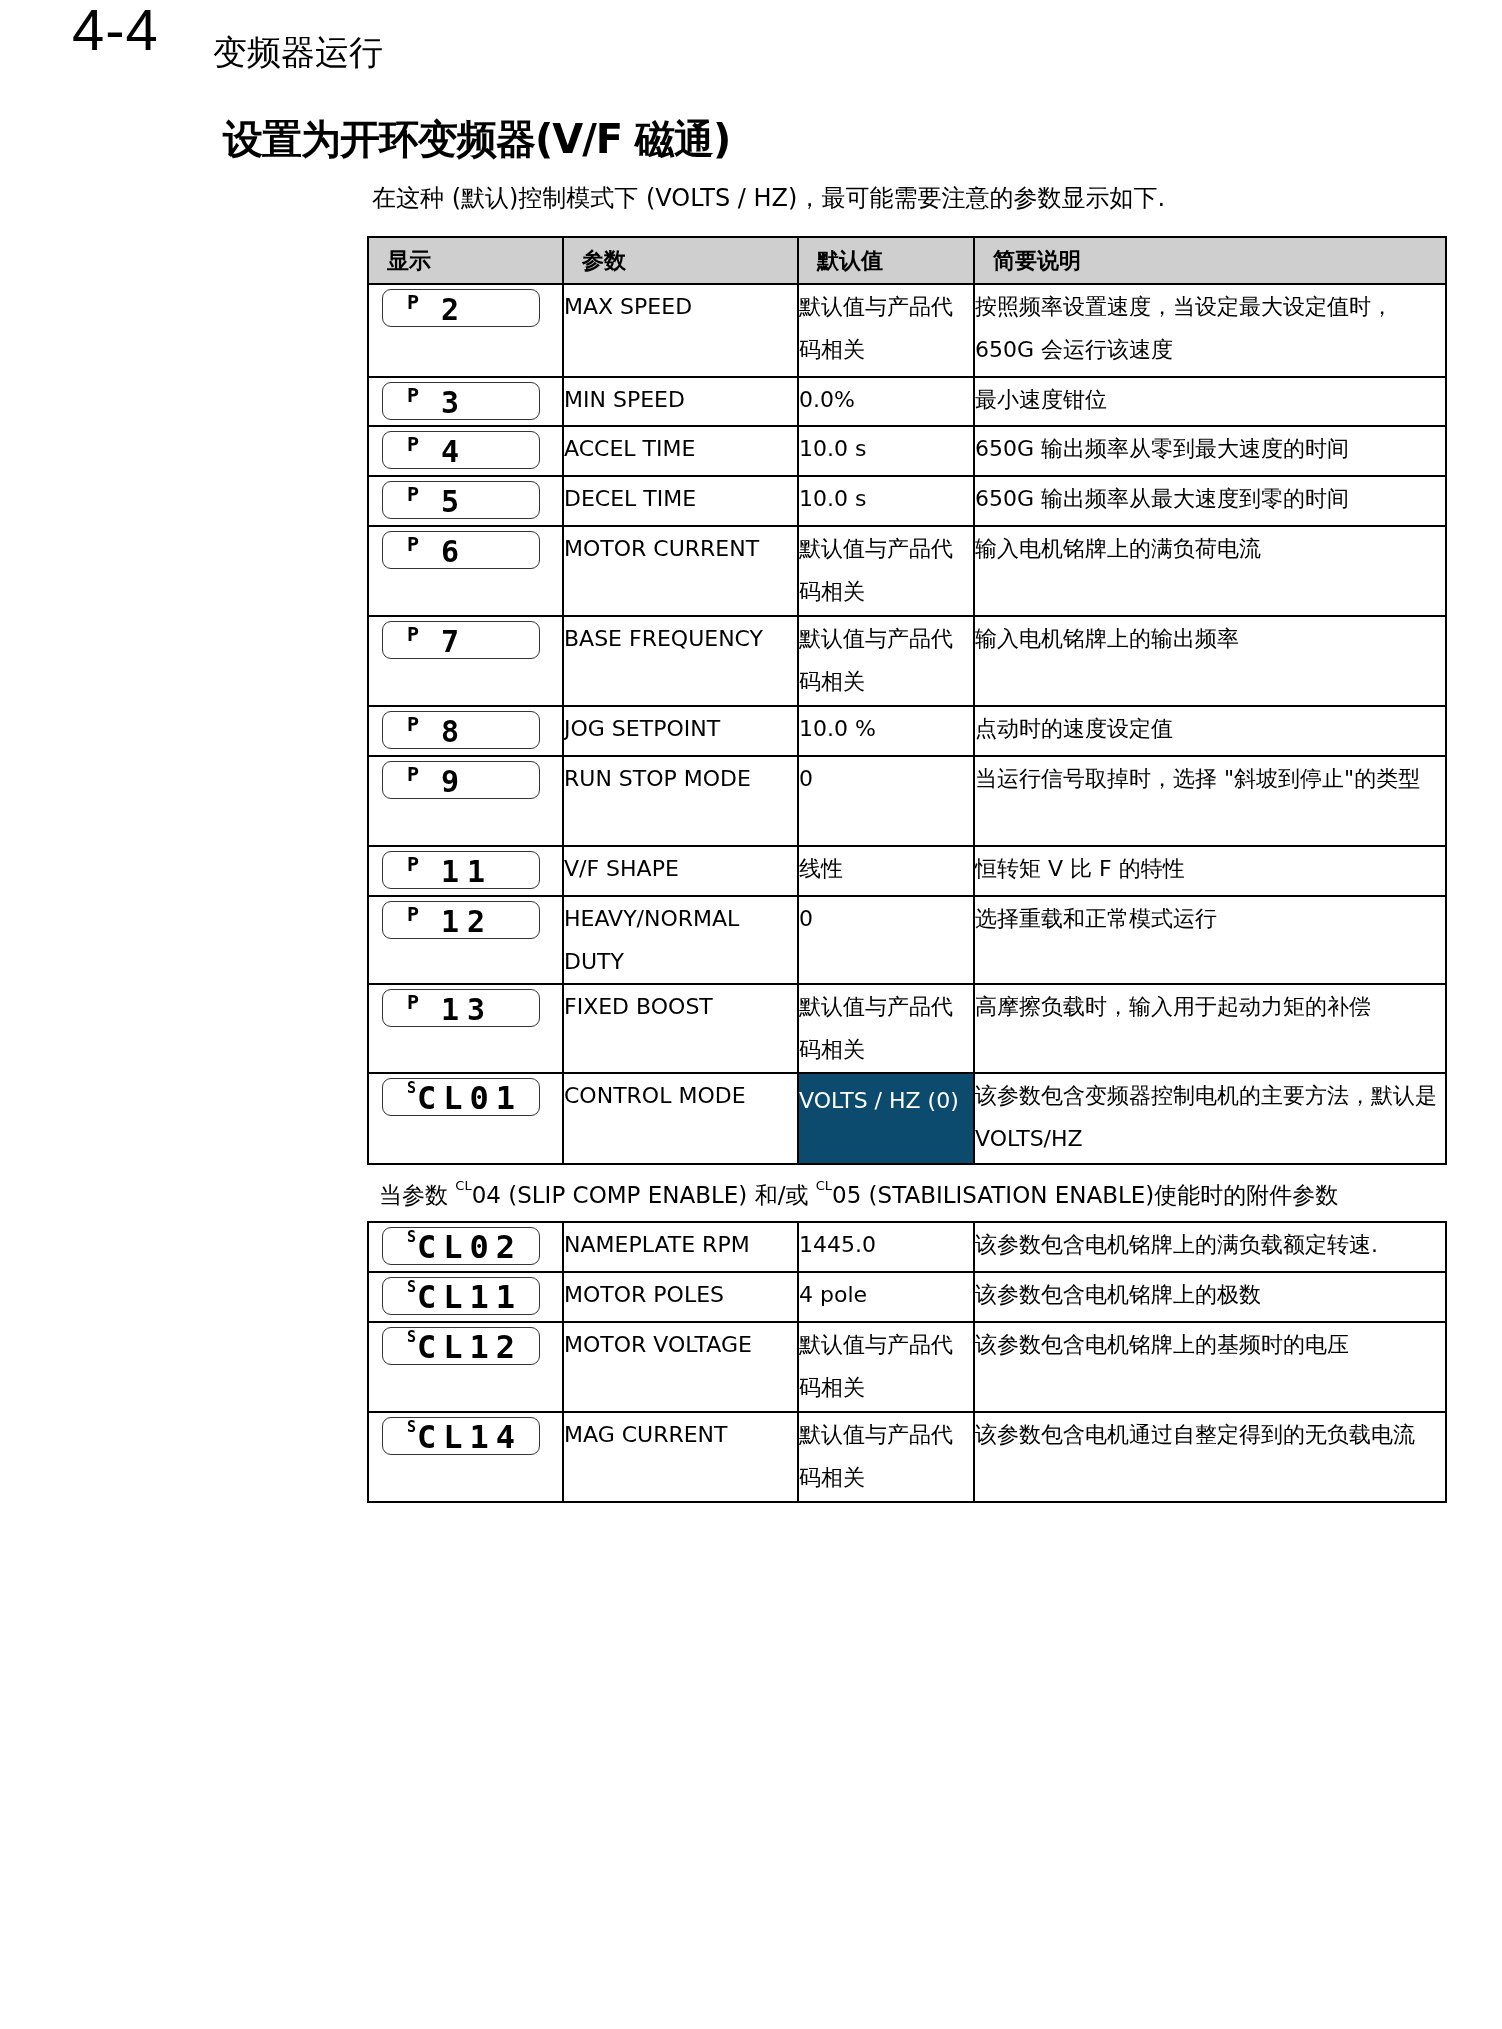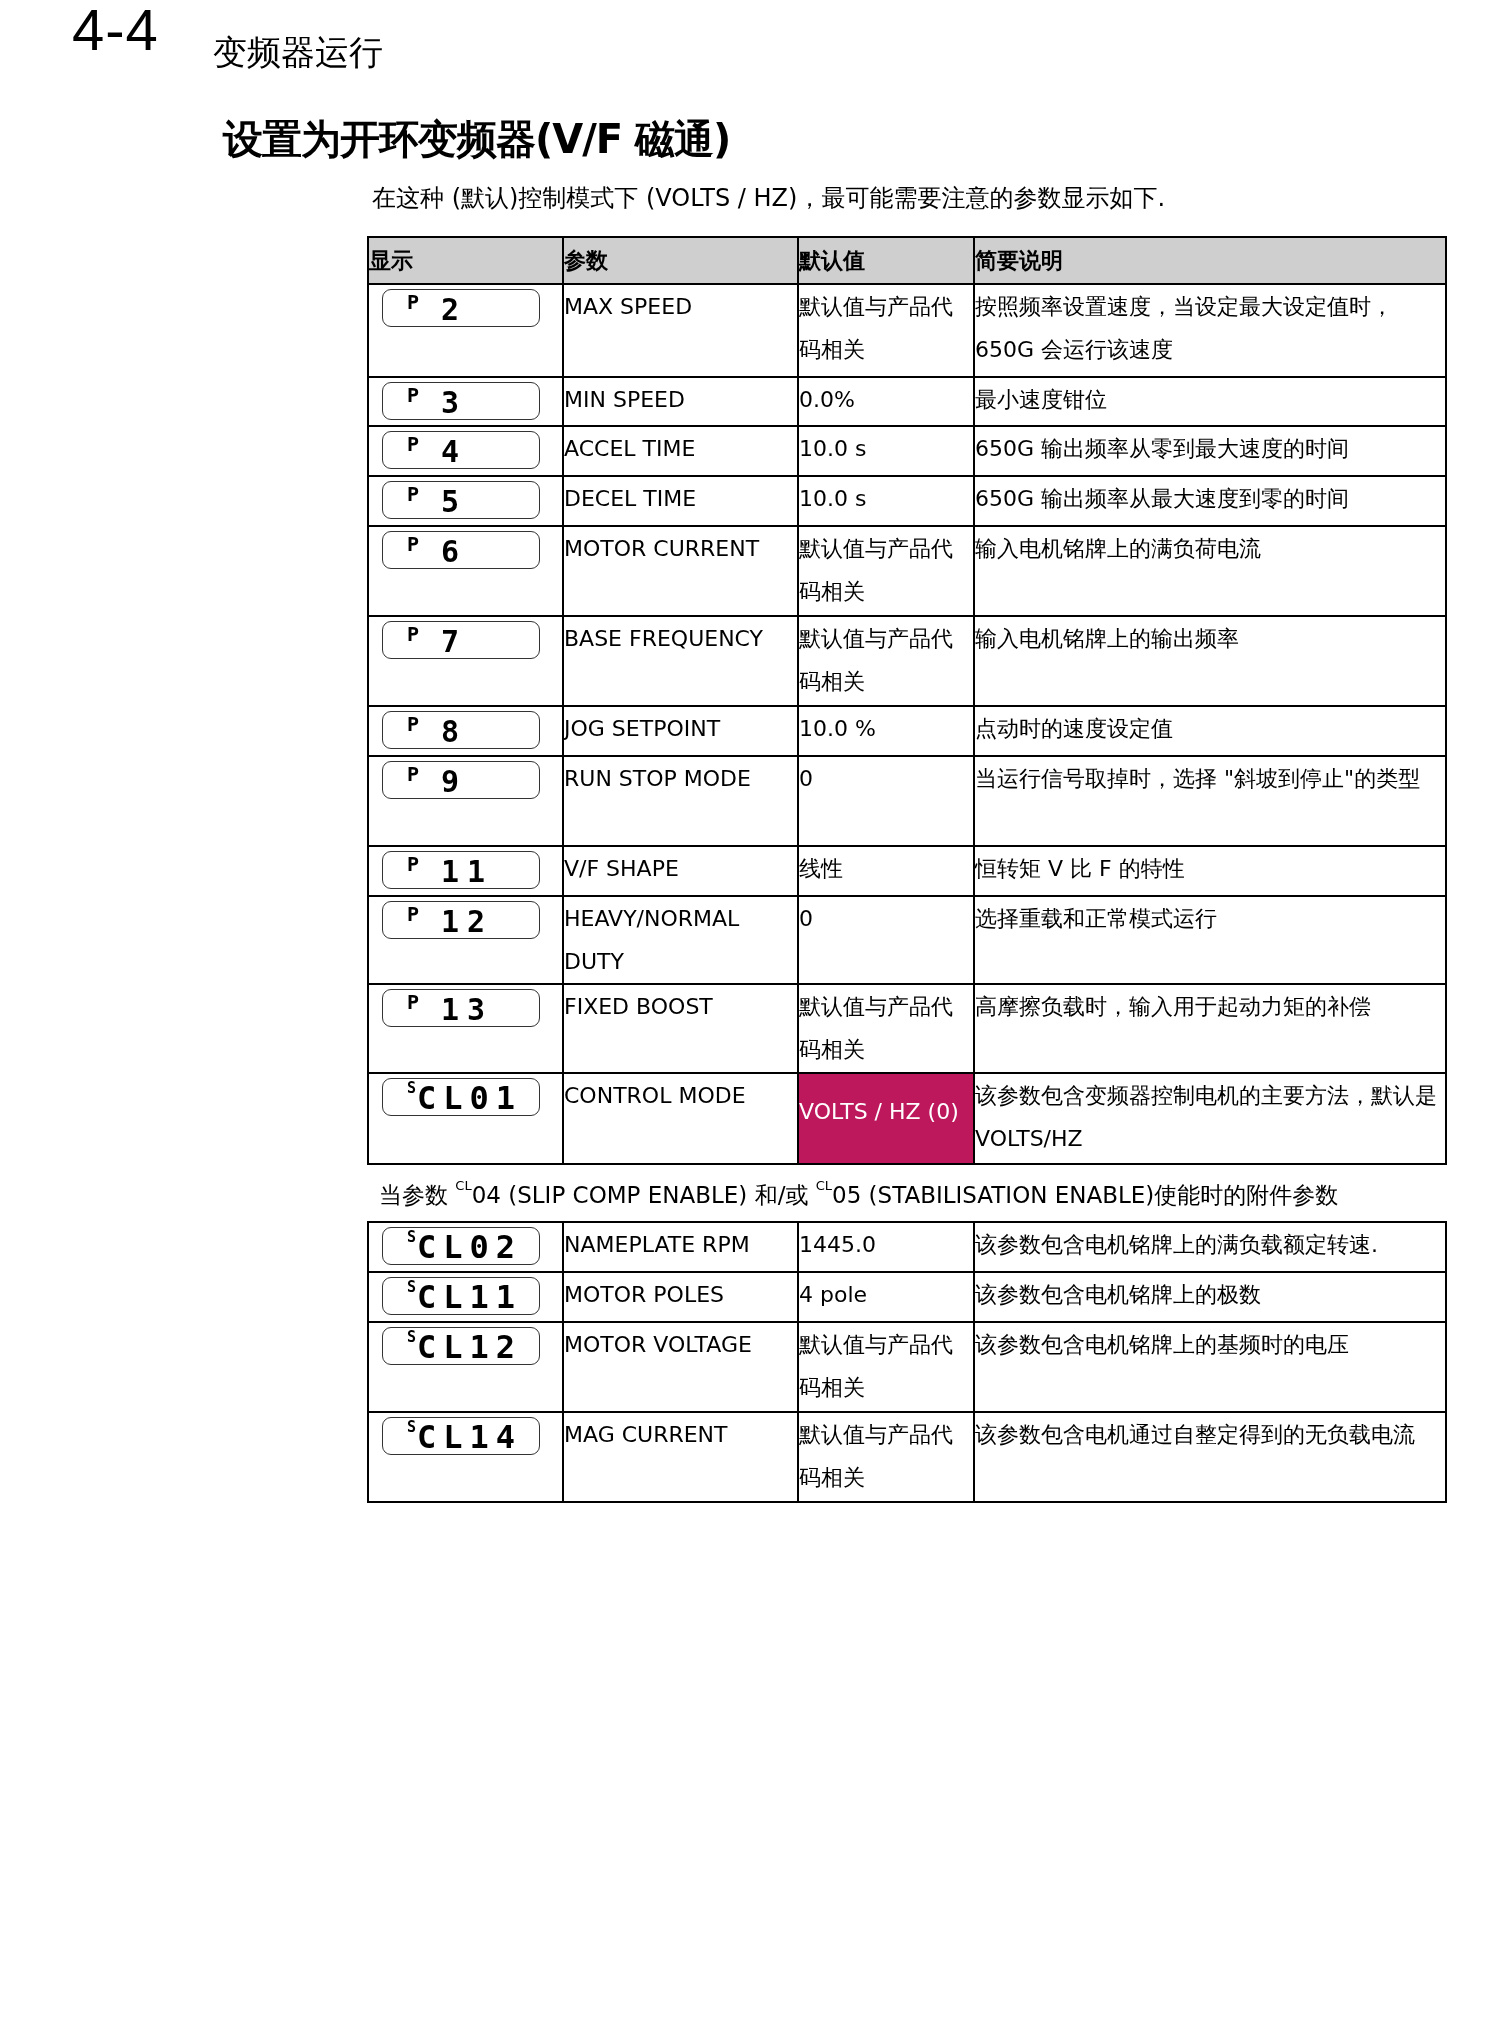--- a/index.html
+++ b/index.html
@@ -6,31 +6,31 @@
   body { width:1502px; height:2029px; position:relative; overflow:hidden; color:#000;
          font-family:"DejaVu Sans","Liberation Sans",sans-serif; }
   .chap-num { position:absolute; left:72px; top:-4px; font-size:58px; font-family:"Liberation Sans","DejaVu Sans",sans-serif; letter-spacing:1px; }
   .chap-title { position:absolute; left:213px; top:4px; font-size:34px;margin-top:26px; }
   .sec-title { position:absolute; left:223px; top:112px; font-size:40px; font-weight:bold; letter-spacing:-1px;text-align:center; }
   .intro { position:absolute; left:372px; top:182px; font-size:24px; font-family:"DejaVu Sans","Liberation Serif",sans-serif; }
   .note { position:absolute; left:379px; top:1180px; font-size:23px; }
   .note sup { font-size:13px; vertical-align:top; position:relative; top:-2px; }
   table.ptab { position:absolute; left:367px; border-collapse:collapse; table-layout:fixed; }
   table.ptab td, table.ptab th { border:2px solid #000; padding:0; vertical-align:top; font-size:22px; line-height:43px; }
-  table.ptab th { background:#cfcfcf; text-align:left; font-weight:bold; padding-left:0; height:45px; line-height:45px; }
+  table.ptab th { background:#cfcfcf; text-align:left; font-weight:bold; padding-left:18px; height:45px; line-height:45px; }
   col.c1 { width:195px; } col.c2 { width:235px; } col.c3 { width:176px; } col.c4 { width:472px; }
   .disp { margin:4px 0 0 13px; width:156px; height:36px; border:1.5px solid #333; border-radius:9px; position:relative;
           font-family:"DejaVu Sans Mono","Liberation Mono",monospace; font-weight:bold; line-height:36px; }
   .disp .pfx { position:absolute; left:24px; top:-6px; font-size:20px; }
   .disp .num { position:absolute; left:58px; top:2px; font-size:30px; letter-spacing:8px; }
   .disp.scl .pfx { left:24px; top:-9px; font-size:15px; }
   .disp.scl .num { left:34px; top:1px; font-size:32px; letter-spacing:7px; }
   .pname { padding-left:10px; font-size:21px; line-height:26px; padding-top:6px; letter-spacing:0;margin-top:44px; }
   .dval { text-align:left; font-size:22px; }
-  .dval.black { background:#be185d; color:#fff; line-height:30px; padding-top:23px; }
+  .dval.black { background:#0c4a6e; color:#fff; line-height:30px; padding-top:12px; }
   .desc { padding-left:12px; font-size:22px; }
 </style>
 </head>
 <body>
 
 <div class="chap-num">4-4</div>
 <div class="chap-title">变频器运行</div>
 <div class="sec-title">设置为开环变频器(V/F 磁通)</div>
 <div class="intro">在这种 (默认)控制模式下 (VOLTS / HZ)，最可能需要注意的参数显示如下.</div>
 

